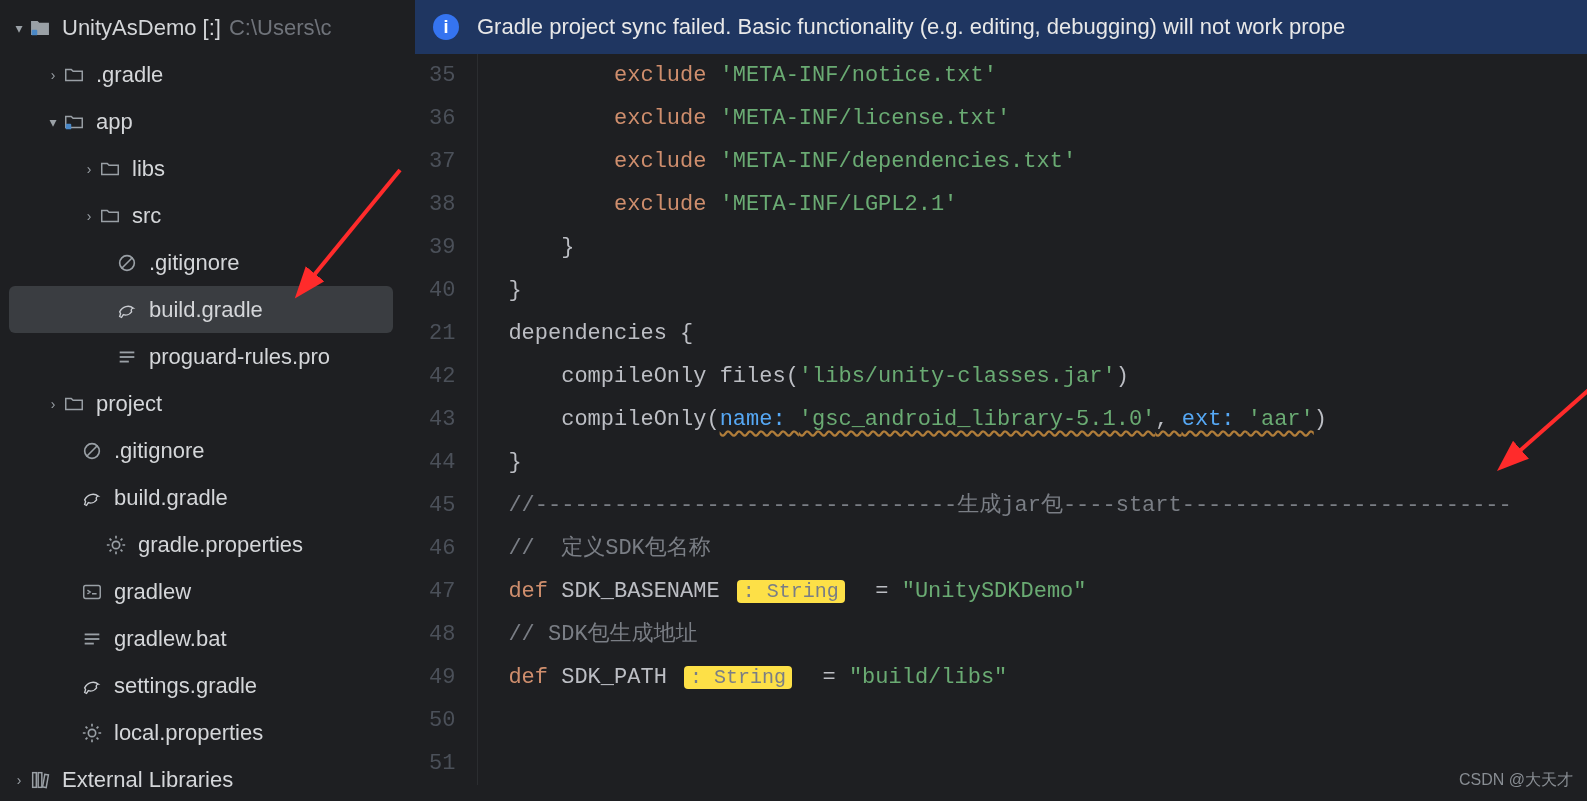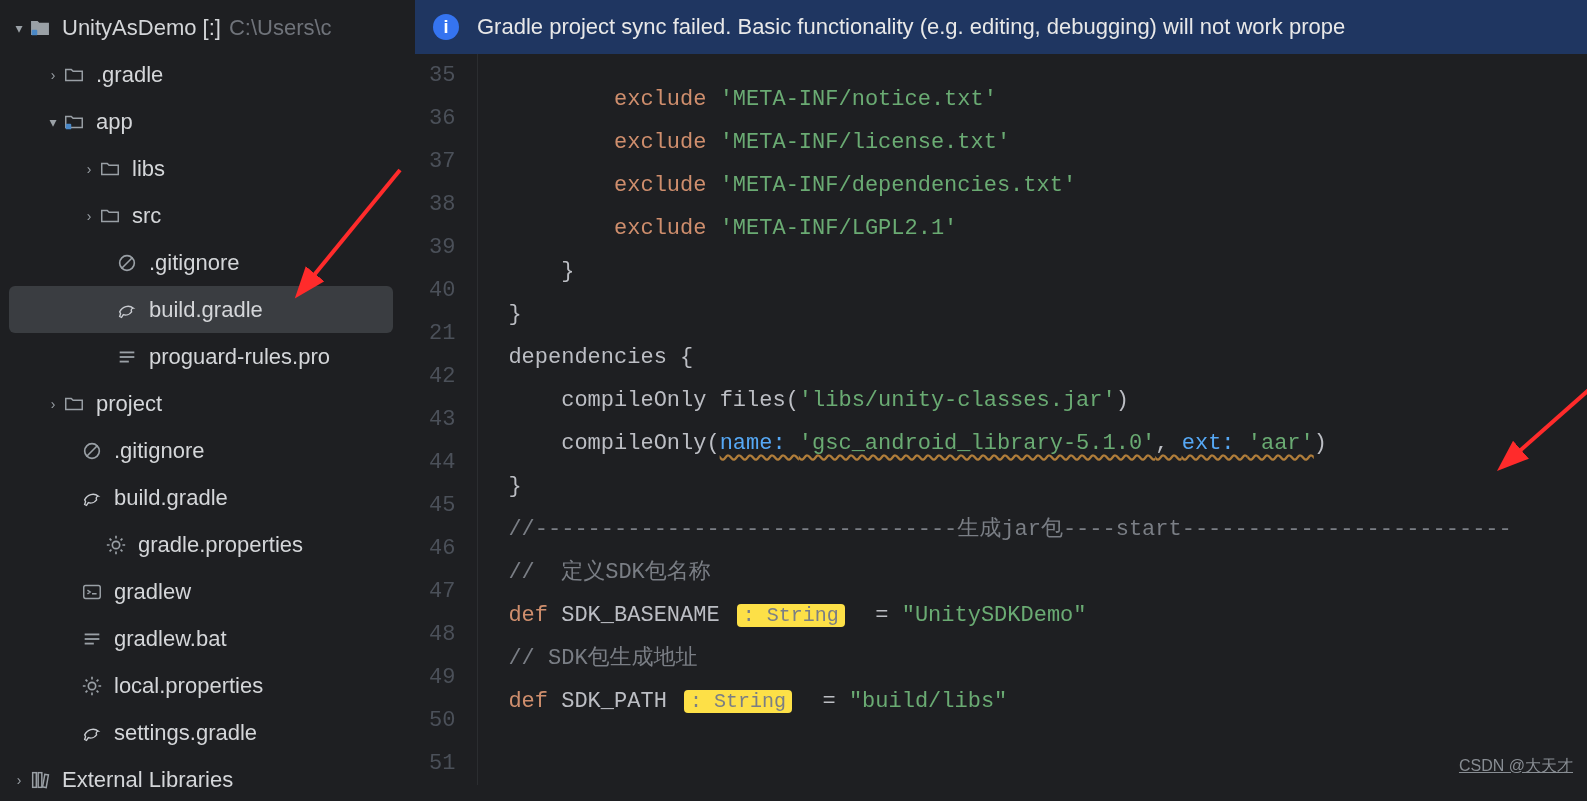--- a/index.html
+++ b/index.html
@@ -92,45 +92,43 @@
   .gutter {
     text-align: right;
     padding: 0 22px 0 14px;
     color: #4b5059;
     user-select: none;
     border-right: 1px solid #2b2d30;
   }
   .code {
     padding-left: 30px;
     white-space: pre;
-    margin-top: 24px;
   }
   .tok-kw { color: #cf8e6d; }
   .tok-str { color: #6aab73; }
   .tok-cmt { color: #7a7e85; }
   .tok-hint { color: #7a7e85; background: #fde047; border-radius: 4px; padding: 0 6px; margin: 0 4px; font-size: 20px;}
   .tok-name { color: #56a8f5; }
   .squiggle {
     text-decoration-line: underline;
     text-decoration-style: wavy;
     text-decoration-color: #b07d3a;
     text-underline-offset: 5px;
   }
   .arrow {
     position: absolute;
     pointer-events: none;
   }
   .arrow svg { overflow: visible; }
   .watermark {
     position: absolute;
     right: 14px;
-    bottom: 24px;
+    bottom: 10px;
     color: #888d93;
     font-size: 16px;
-    text-decoration: underline;
   }
 </style>
 </head>
 <body>
 
 <div class="sidebar">
   <div class="tree-row pad-0">
     <span class="chev">▾</span>
     <span class="icon">
       <svg viewBox="0 0 24 24">
@@ -270,34 +268,34 @@
           <line x1="4" y1="12" x2="20" y2="12" stroke="#9aa0a6" stroke-width="2"></line>
           <line x1="4" y1="17" x2="14" y2="17" stroke="#9aa0a6" stroke-width="2"></line>
         </svg>
       </span>
     <span>gradlew.bat</span>
   </div>
 
   <div class="tree-row" style="padding-left:80px">
     <span class="icon">
         <svg viewBox="0 0 24 24">
+          <path d="M4 14c3-6 10-8 15-4-2 0-3 2-2 4-2 3-6 4-9 3l-2 3-2-1 1-3z" fill="none" stroke="#c9ccd1" stroke-width="1.5"></path>
+        </svg>
+      </span>
+    <span>settings.gradle</span>
+  </div>
+
+  <div class="tree-row" style="padding-left:80px">
+    <span class="icon">
+        <svg viewBox="0 0 24 24">
           <circle cx="12" cy="12" r="4" fill="none" stroke="#9aa0a6" stroke-width="1.8"></circle>
           <path d="M12 2v3M12 19v3M2 12h3M19 12h3M5 5l2 2M17 17l2 2M5 19l2-2M17 7l2-2" stroke="#9aa0a6" stroke-width="1.8"></path>
         </svg>
       </span>
     <span>local.properties</span>
-  </div>
-
-  <div class="tree-row" style="padding-left:80px">
-    <span class="icon">
-        <svg viewBox="0 0 24 24">
-          <path d="M4 14c3-6 10-8 15-4-2 0-3 2-2 4-2 3-6 4-9 3l-2 3-2-1 1-3z" fill="none" stroke="#c9ccd1" stroke-width="1.5"></path>
-        </svg>
-      </span>
-    <span>settings.gradle</span>
   </div>
 
   <div class="tree-row pad-0">
     <span class="chev">›</span>
     <span class="icon">
         <svg viewBox="0 0 24 24">
           <rect x="4" y="4" width="4" height="16" fill="none" stroke="#9aa0a6" stroke-width="1.6"></rect>
           <rect x="10" y="4" width="4" height="16" fill="none" stroke="#9aa0a6" stroke-width="1.6"></rect>
           <rect x="16" y="6" width="4" height="14" fill="none" stroke="#9aa0a6" stroke-width="1.6" transform="rotate(10 18 13)"></rect>
         </svg>

